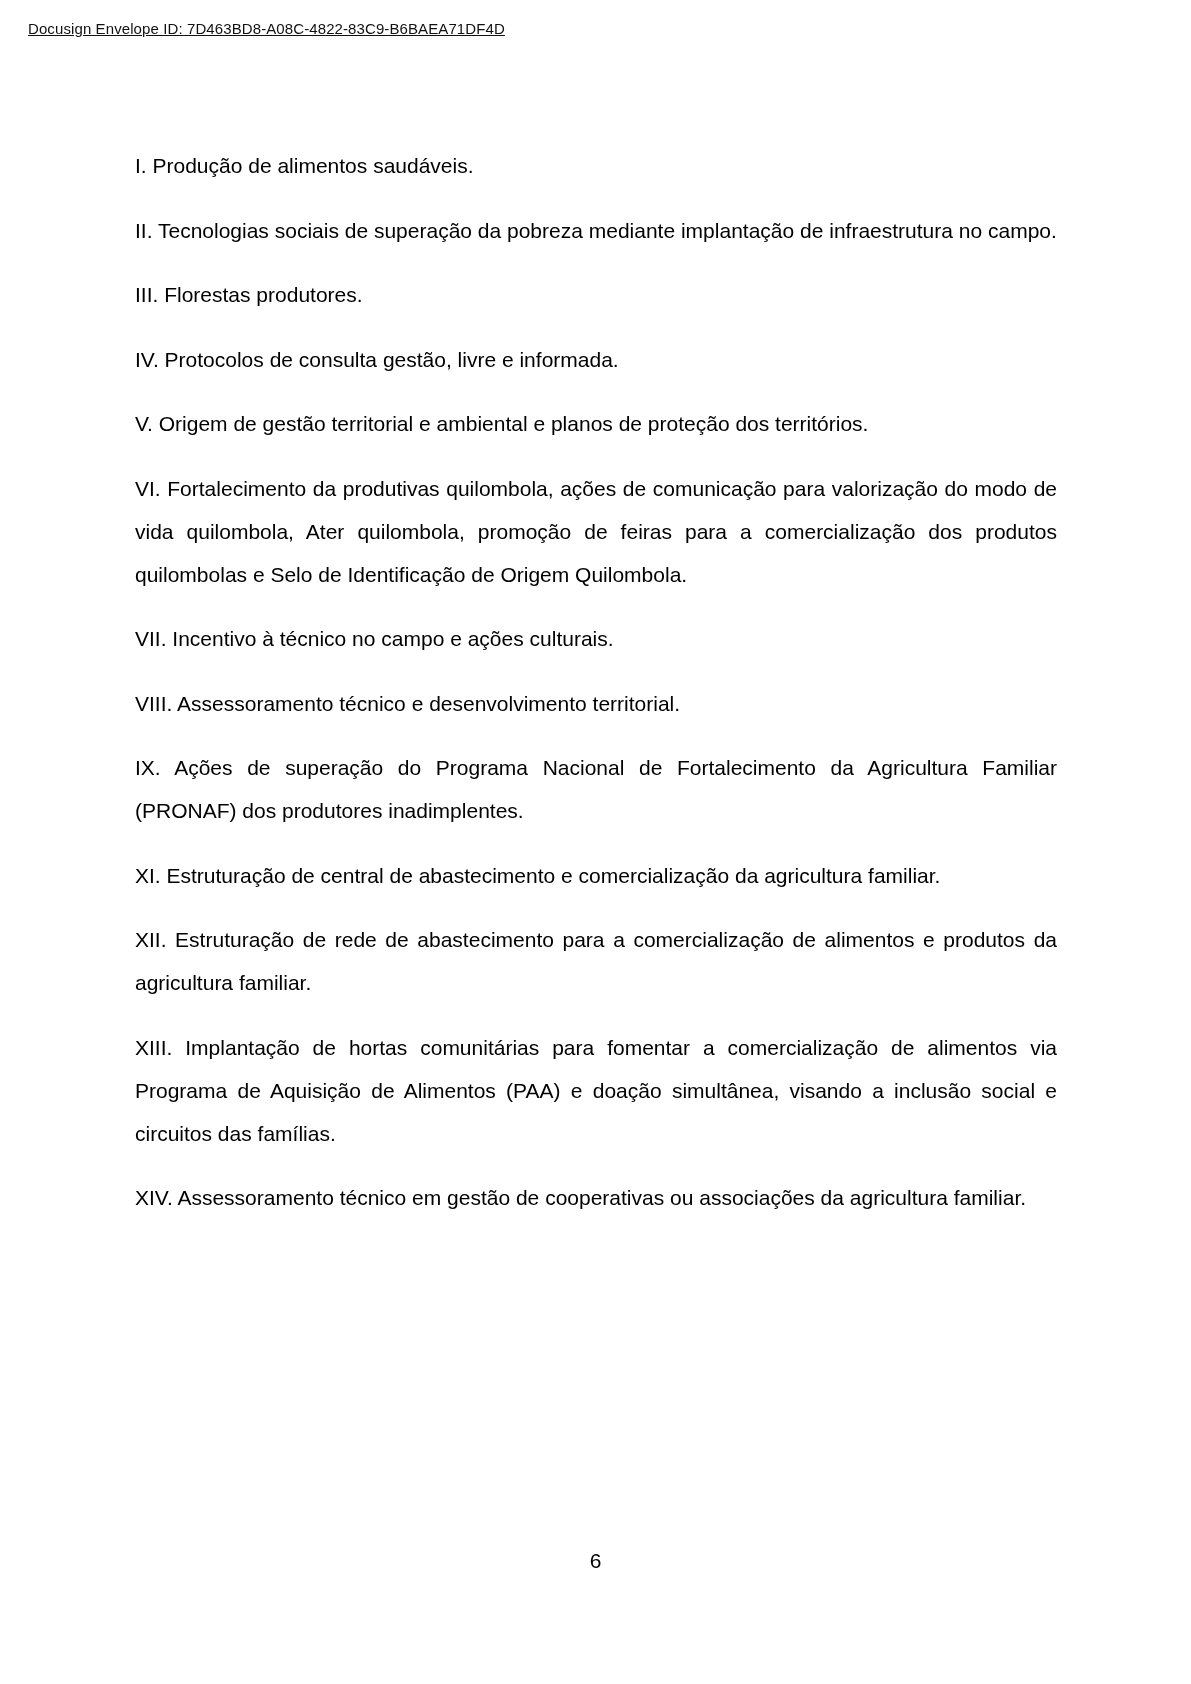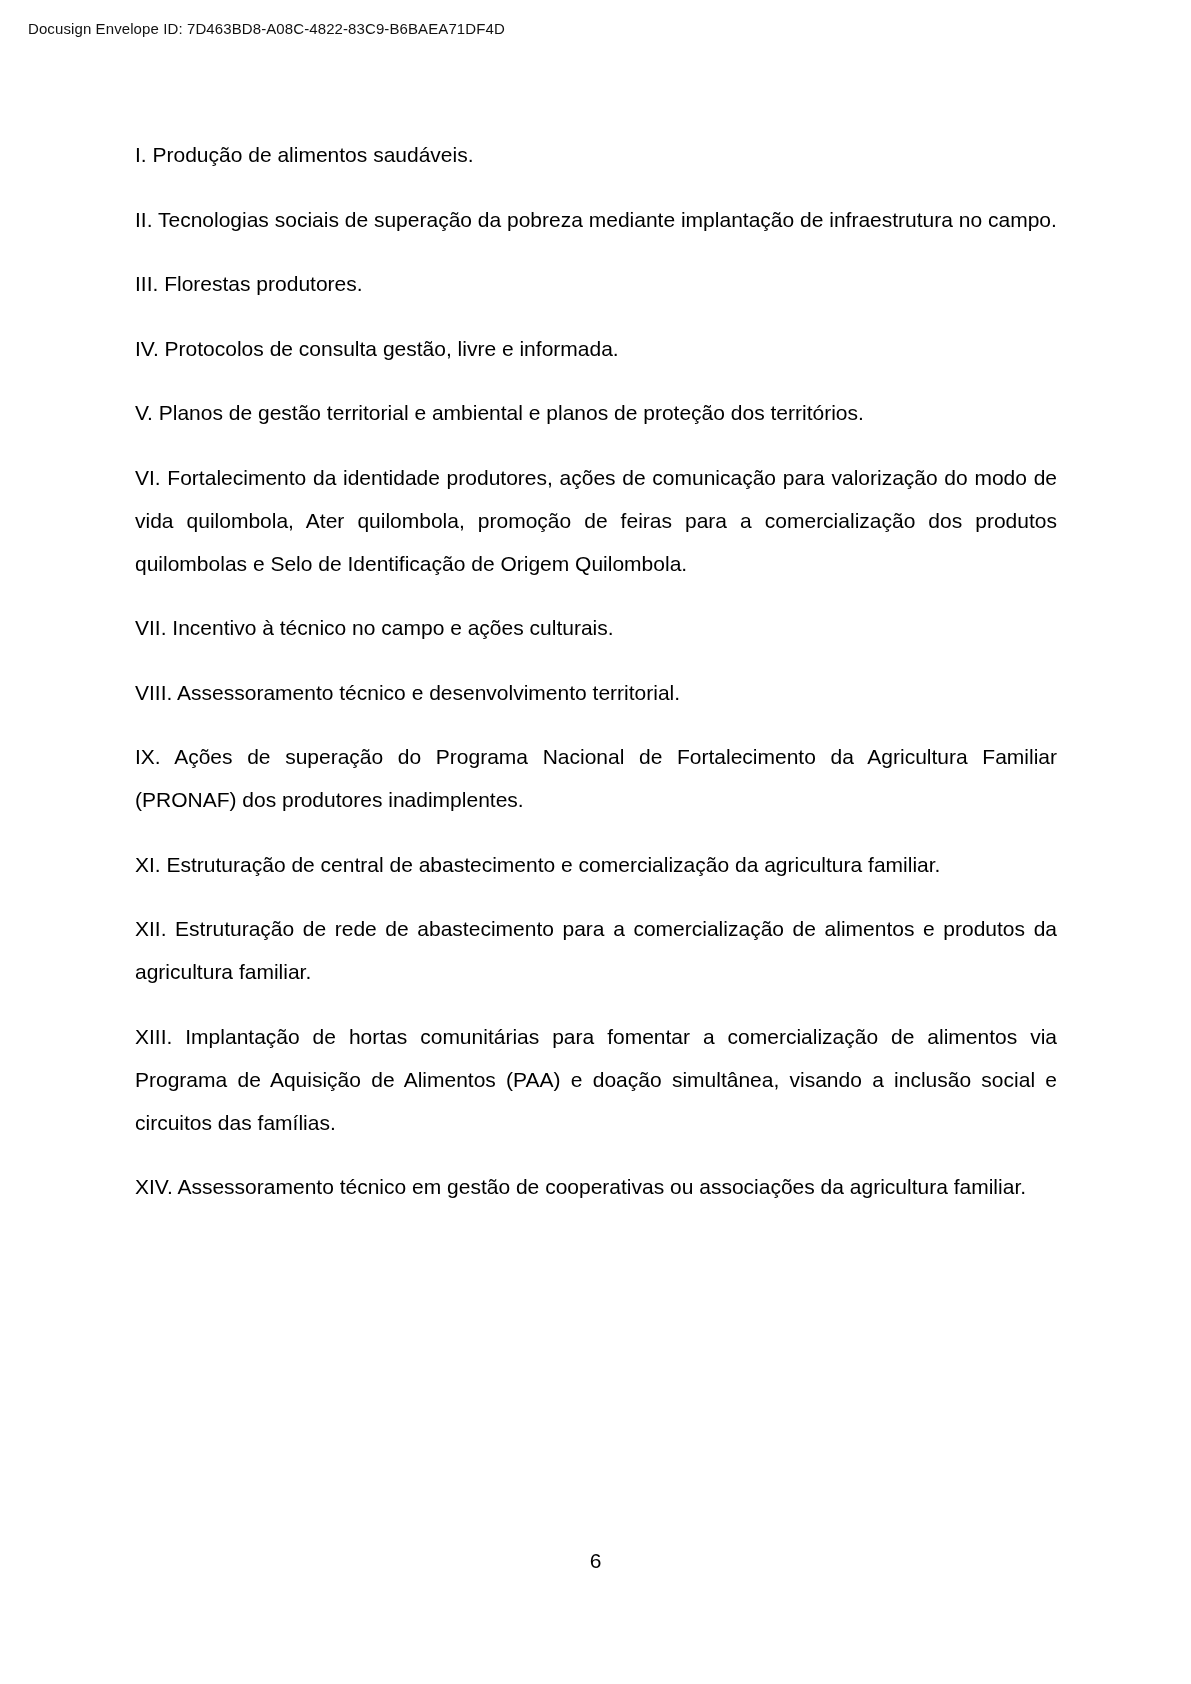--- a/index.html
+++ b/index.html
@@ -17,25 +17,26 @@
     overflow: hidden;
   }
   .envelope-header {
     position: absolute;
     left: 28px;
     top: 20px;
     font-size: 15px;
     letter-spacing: 0.1px;
     color: #111111;
     white-space: nowrap;
+    text-decoration: underline;
   }
   .doc-body {
     position: absolute;
     left: 135px;
-    top: 133px;
+    top: 144px;
     width: 922px;
     font-size: 21px;
     line-height: 43px;
     text-align: justify;
     text-justify: inter-word;
   }
   .doc-body p {
     margin: 0 0 21.5px 0;
   }
   .page-footer {
@@ -51,22 +52,22 @@
 </head>
 <body>
 
 <div class="envelope-header">Docusign Envelope ID: 7D463BD8-A08C-4822-83C9-B6BAEA71DF4D</div>
 
 <div class="doc-body">
   <p>I. Produção de alimentos saudáveis.</p>
   <p>II. Tecnologias sociais de superação da pobreza mediante implantação de infraestrutura no campo.</p>
   <p>III. Florestas produtores.</p>
   <p>IV. Protocolos de consulta gestão, livre e informada.</p>
-  <p>V. Planos de gestão territorial e ambiental e planos de proteção dos territórios.</p>
-  <p>VI. Fortalecimento da identidade produtores, ações de comunicação para valorização do modo de vida quilombola, Ater quilombola, promoção de feiras para a comercialização dos produtos quilombolas e Selo de Identificação de Origem Quilombola.</p>
+  <p>V. Origem de gestão territorial e ambiental e planos de proteção dos territórios.</p>
+  <p>VI. Fortalecimento da produtivas quilombola, ações de comunicação para valorização do modo de vida quilombola, Ater quilombola, promoção de feiras para a comercialização dos produtos quilombolas e Selo de Identificação de Origem Quilombola.</p>
   <p>VII. Incentivo à técnico no campo e ações culturais.</p>
   <p>VIII. Assessoramento técnico e desenvolvimento territorial.</p>
   <p>IX. Ações de superação do Programa Nacional de Fortalecimento da Agricultura Familiar (PRONAF) dos produtores inadimplentes.</p>
   <p>XI. Estruturação de central de abastecimento e comercialização da agricultura familiar.</p>
   <p>XII. Estruturação de rede de abastecimento para a comercialização de alimentos e produtos da agricultura familiar.</p>
   <p>XIII. Implantação de hortas comunitárias para fomentar a comercialização de alimentos via Programa de Aquisição de Alimentos (PAA) e doação simultânea, visando a inclusão social e circuitos das famílias.</p>
   <p>XIV. Assessoramento técnico em gestão de cooperativas ou associações da agricultura familiar.</p>
 </div>
 
 <div class="page-footer">6</div>

